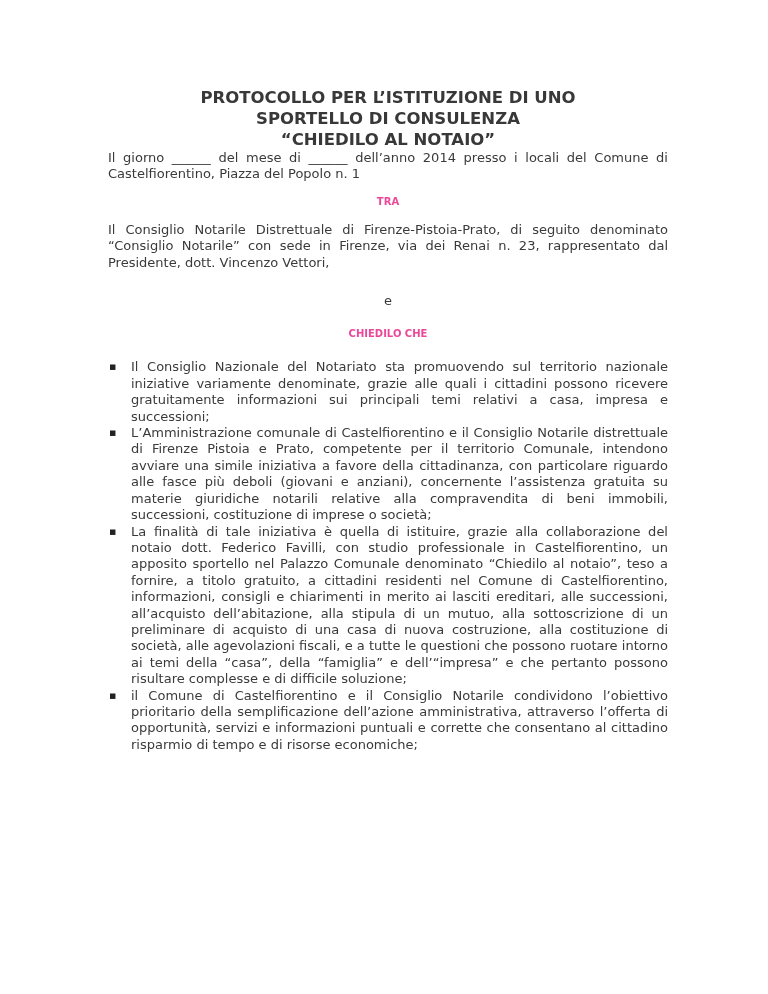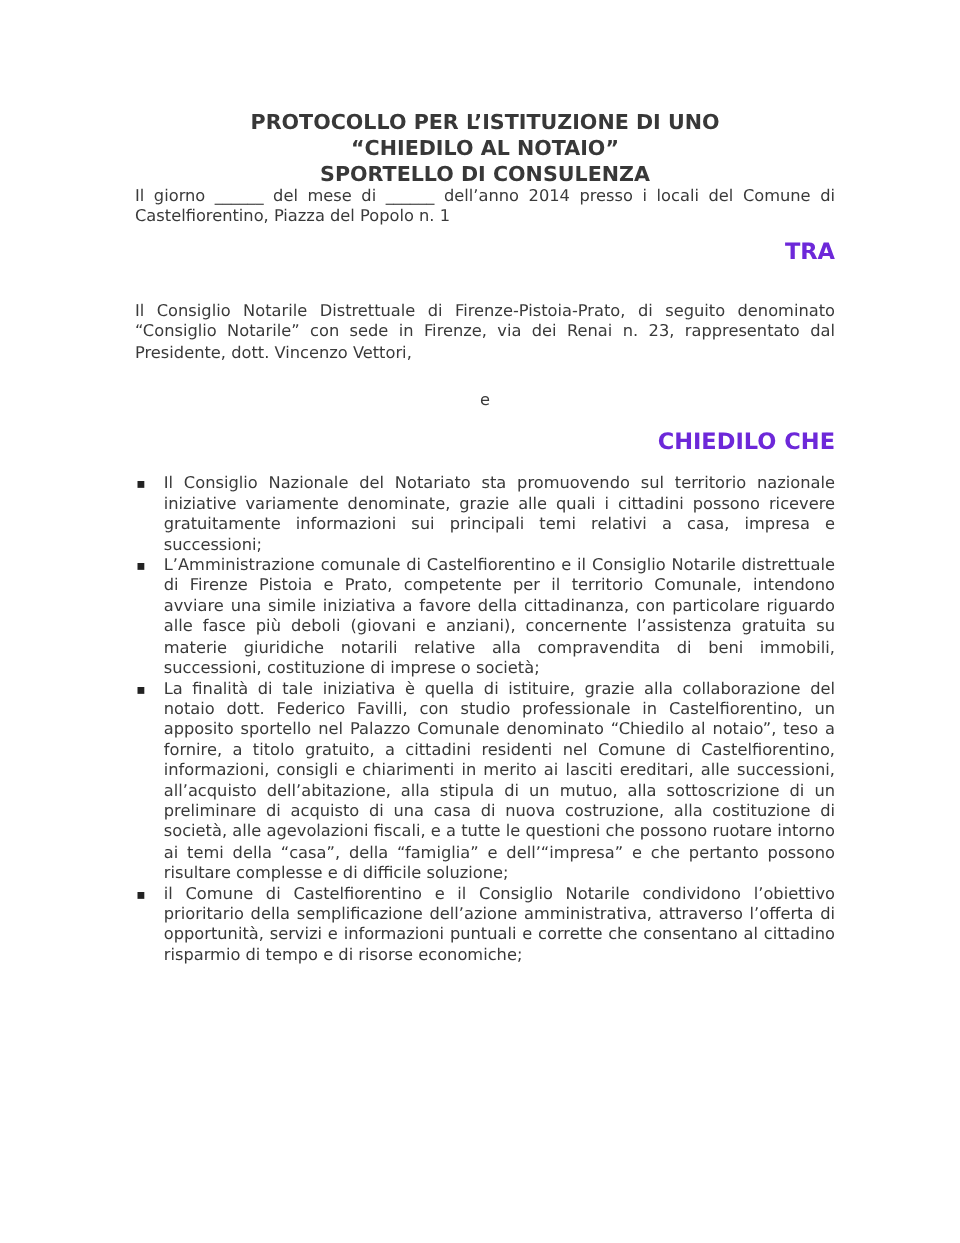--- a/index.html
+++ b/index.html
@@ -35,29 +35,29 @@
   .para {
     margin: 0;
     font-size: 13px;
     line-height: 16.4px;
     text-align: justify;
     color: #3a3a3a;
   }
   .center { text-align: center; }
   .heading {
     margin: 0;
-    font-size: 18px;
+    font-size: 10px;
     font-weight: bold;
     line-height: 17px;
-    text-align: right;
-    color: #6d28d9;
+    text-align: center;
+    color: #ec4899;
   }
   .mt-intro { }
   .mt-tra   { margin-top: 10px; }
-  .mt-p1    { margin-top: 32px; }
+  .mt-p1    { margin-top: 12px; }
   .mt-e     { margin-top: 22px; }
   .mt-p2    { margin-top: 16px; }
   .mt-prem  { margin-top: 16px; }
   .premise-list {
     list-style: none;
     margin: 17px 0 0 0;
     padding: 0;
   }
   .premise {
     position: relative;
@@ -78,22 +78,22 @@
   }
 </style>
 </head>
 <body>
 
 <div class="page">
   <div class="content">
 
     <h1 class="doc-title">
       <span class="title-line">PROTOCOLLO PER L’ISTITUZIONE DI UNO</span>
+      <span class="title-line">SPORTELLO DI CONSULENZA</span>
       <span class="title-line">“CHIEDILO AL NOTAIO”</span>
-      <span class="title-line">SPORTELLO DI CONSULENZA</span>
     </h1>
 
     <p class="para mt-intro">Il giorno ______ del mese di ______ dell’anno 2014 presso i locali del Comune di Castelfiorentino, Piazza del Popolo n. 1</p>
 
     <p class="heading mt-tra">TRA</p>
 
     <p class="para mt-p1">Il Consiglio Notarile Distrettuale di Firenze-Pistoia-Prato,  di seguito denominato “Consiglio Notarile” con sede in Firenze, via dei Renai n. 23, rappresentato dal Presidente, dott. Vincenzo Vettori,</p>
 
     <p class="para center mt-e">e</p>
 

